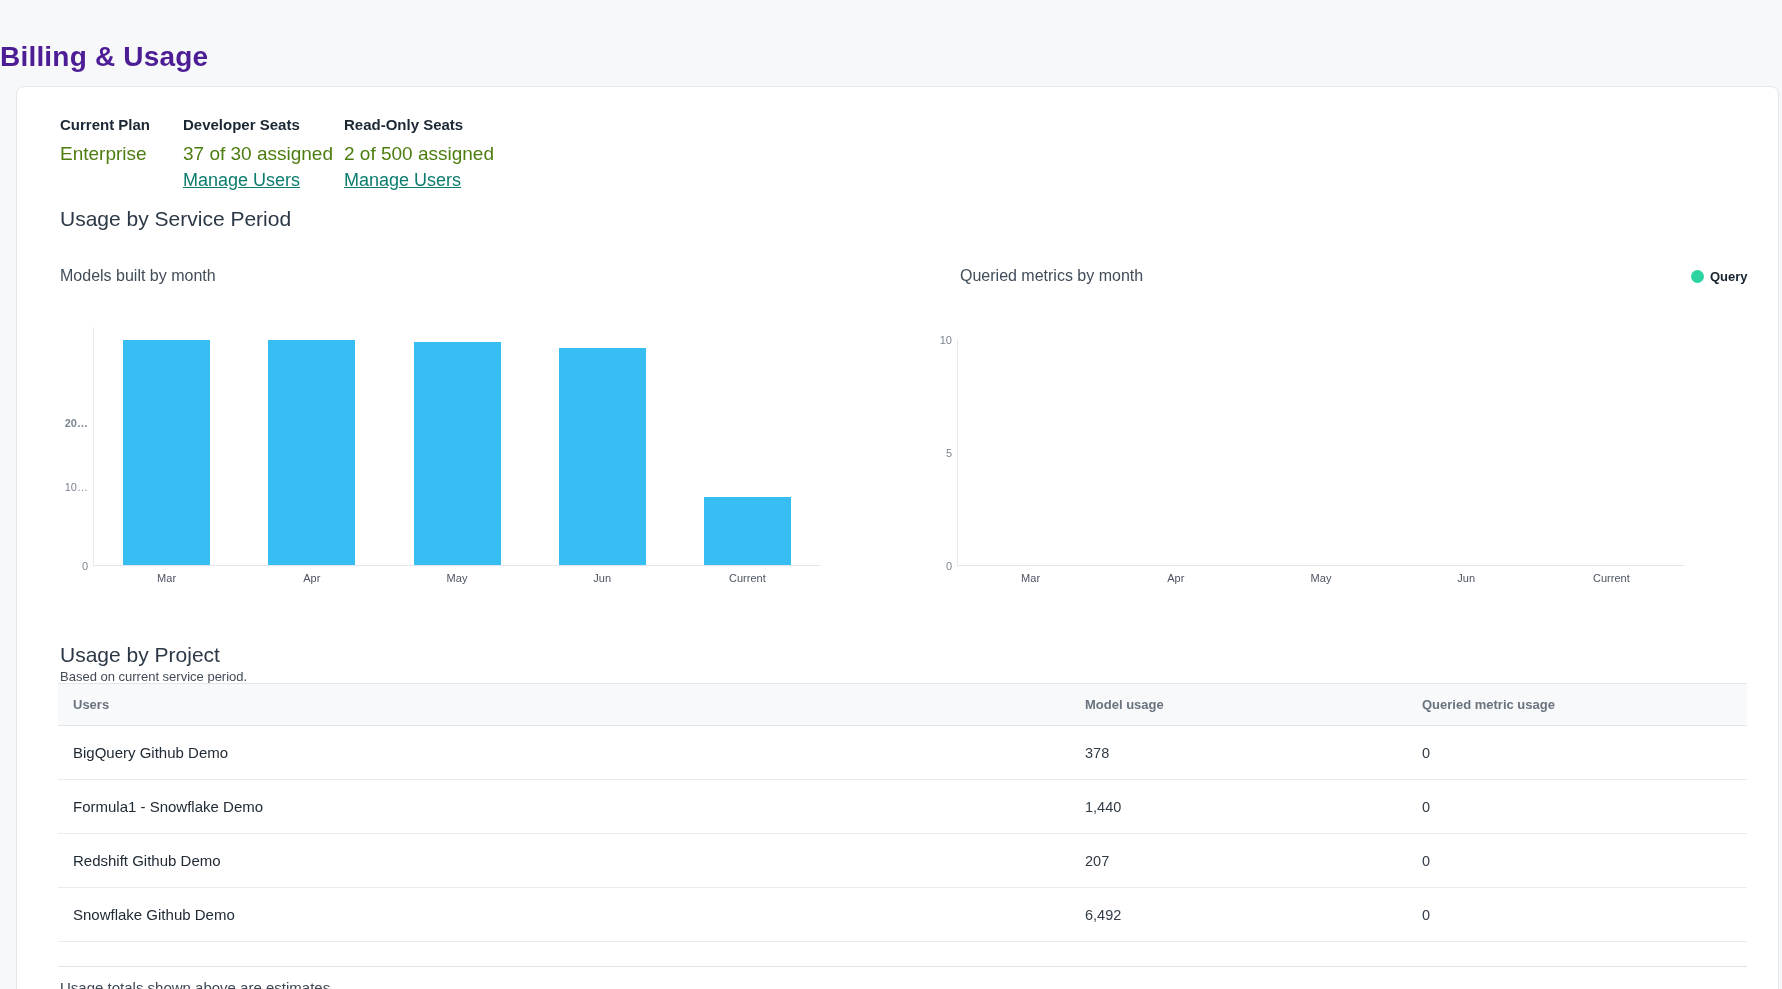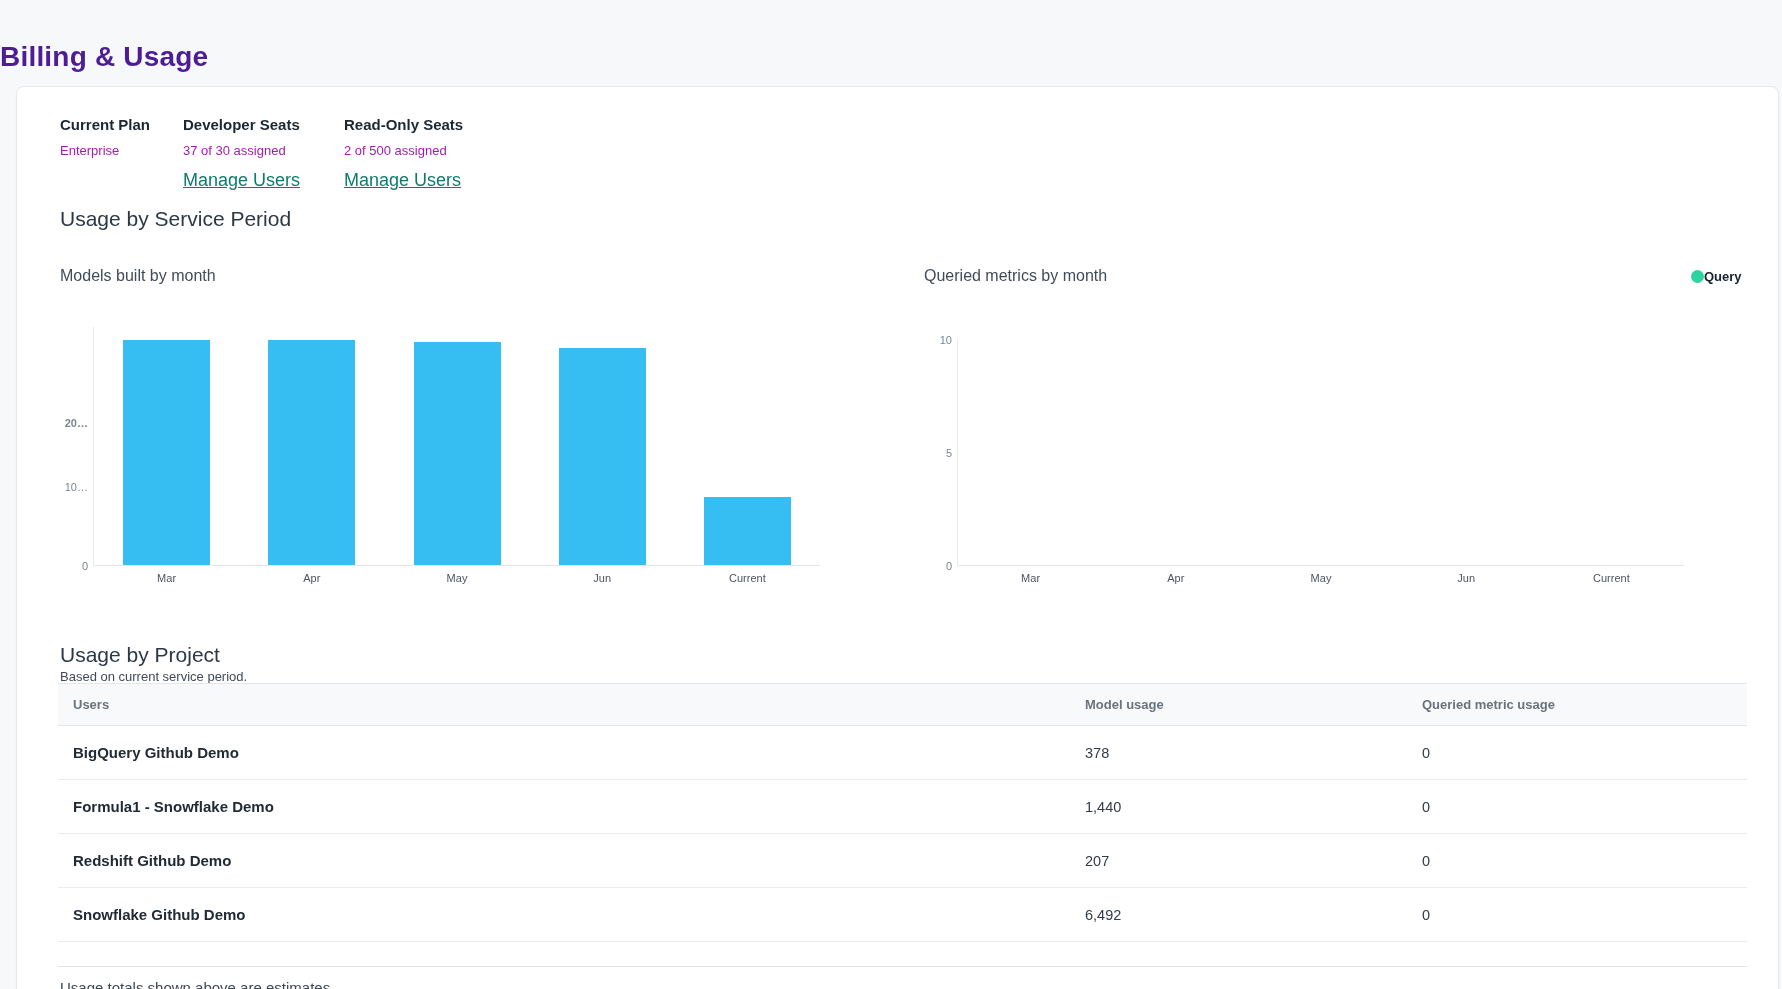--- a/index.html
+++ b/index.html
@@ -14,52 +14,52 @@
     font-size:28px;font-weight:700;color:#4c1d95;letter-spacing:.2px;
   }
   .card{
     position:absolute;left:16px;top:86px;width:1761px;height:1000px;
     background:#ffffff;border:1px solid #e4e7eb;border-radius:8px;
     box-shadow:0 1px 2px rgba(23,35,48,.03);
   }
   .abs{position:absolute;}
   
   .plan-label{font-size:15px;font-weight:700;color:#1b2733;}
-  .plan-value{font-size:13px;color:#a21caf;}
+  .plan-value{font-size:19px;color:#4d7c0f;}
   .plan-link{font-size:18px;font-weight:500;color:#0b7c6d;text-decoration:underline;cursor:pointer;}
   
   .section-heading{font-size:21px;color:#2c3846;}
   .chart-title{font-size:16px;color:#414c59;}
   .subtext{font-size:13px;color:#414b57;}
   
   .plot{position:absolute;border-left:1px solid #e7e9ec;border-bottom:1px solid #e2e5e9;}
   .plot .bar{position:absolute;bottom:0;}
   .plot .ytick{
     position:absolute;right:100%;margin-right:6px;white-space:nowrap;
     font-size:11px;color:#7b8591;line-height:14px;
   }
   .plot .xtick{
     position:absolute;transform:translateX(-50%);white-space:nowrap;
     font-size:11px;color:#4c5561;
   }
-  .legend{position:absolute;display:flex;align-items:center;}
+  .legend{position:absolute;display:flex;align-items:center;gap:6px;}
   .legend-dot{width:13px;height:13px;border-radius:50%;}
   .legend-label{font-size:13px;font-weight:700;color:#16222e;}
   
   .usage-table{position:absolute;left:41px;top:596px;width:1689px;}
   .trow{display:grid;grid-template-columns:1027px 337px 1fr;align-items:center;}
   .thead{
     height:41px;background:#f8f9fa;
     border-top:1px solid #e4e7ea;border-bottom:1px solid #e4e7ea;
   }
   .thead .cell{font-size:13px;font-weight:600;color:#68737e;}
   .tbody-row{height:53px;border-bottom:1px solid #e9ebee;}
   .cell{padding:0;}
   .cell.first{padding-left:15px;}
-  .cell-name{font-size:15px;font-weight:700;color:#212b36;}
+  .cell-name{font-size:15px;font-weight:400;color:#212b36;}
   .cell-num{font-size:14.5px;color:#323c47;}
   .table-gap{height:24px;}
   .table-end{border-bottom:1px solid #dfe3e8;}
   .footnote{font-size:15px;color:#3c4753;}
 </style>
 </head>
 <body>
 
 <h1 class="page-title">Billing &amp; Usage</h1>
 
@@ -72,21 +72,21 @@
   <div class="abs plan-value" style="left:166px;top:56px;">37 of 30 assigned</div>
   <a class="abs plan-link" style="left:166px;top:83px;">Manage Users</a>
 
   <div class="abs plan-label" style="left:327px;top:29px;">Read-Only Seats</div>
   <div class="abs plan-value" style="left:327px;top:56px;">2 of 500 assigned</div>
   <a class="abs plan-link" style="left:327px;top:83px;">Manage Users</a>
 
   <div class="abs section-heading" style="left:43px;top:120px;">Usage by Service Period</div>
 
   <div class="abs chart-title" style="left:43px;top:180px;">Models built by month</div>
-  <div class="abs chart-title" style="left:907px;top:180px;">Queried metrics by month</div>
+  <div class="abs chart-title" style="left:943px;top:180px;">Queried metrics by month</div>
 
   <div class="legend" style="left:1674px;top:182px;">
     <span class="legend-dot" style="background: rgb(46, 211, 162);"></span>
     <span class="legend-label">Query</span>
   </div>
 
   <div class="plot" id="plot0" style="left:76px;top:240px;width:726px;height:238px;">
       <span class="ytick" style="bottom: -8px;">0</span>
       <span class="ytick" style="bottom: 71.3333px;">10…</span>
       <span class="ytick" style="bottom: 135px; font-weight: bold;">20…</span>

